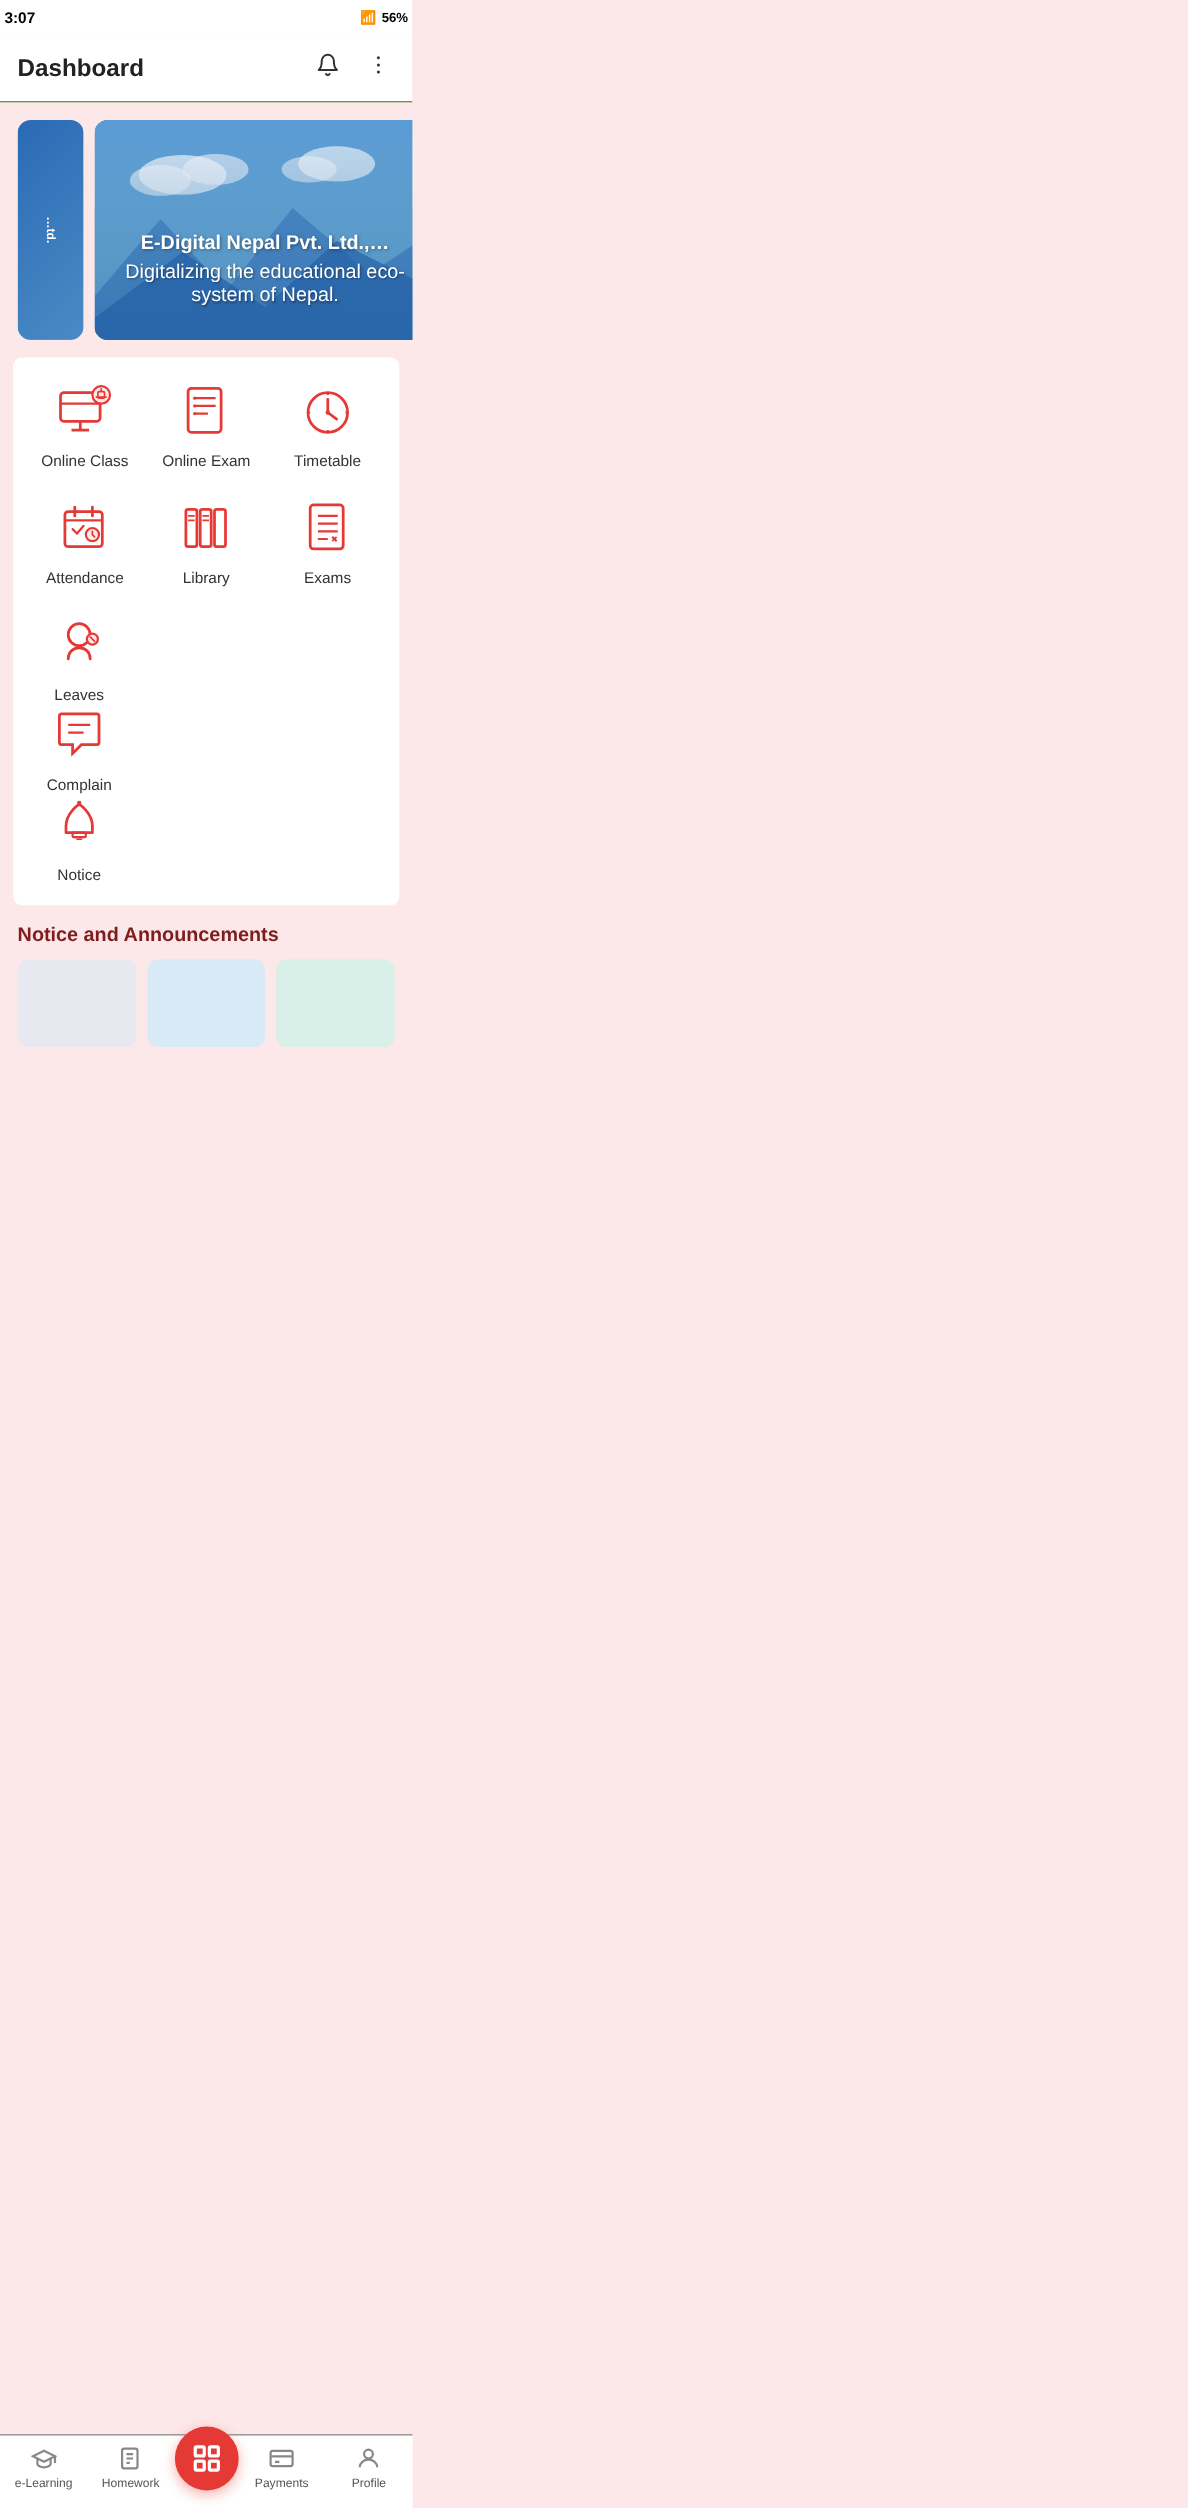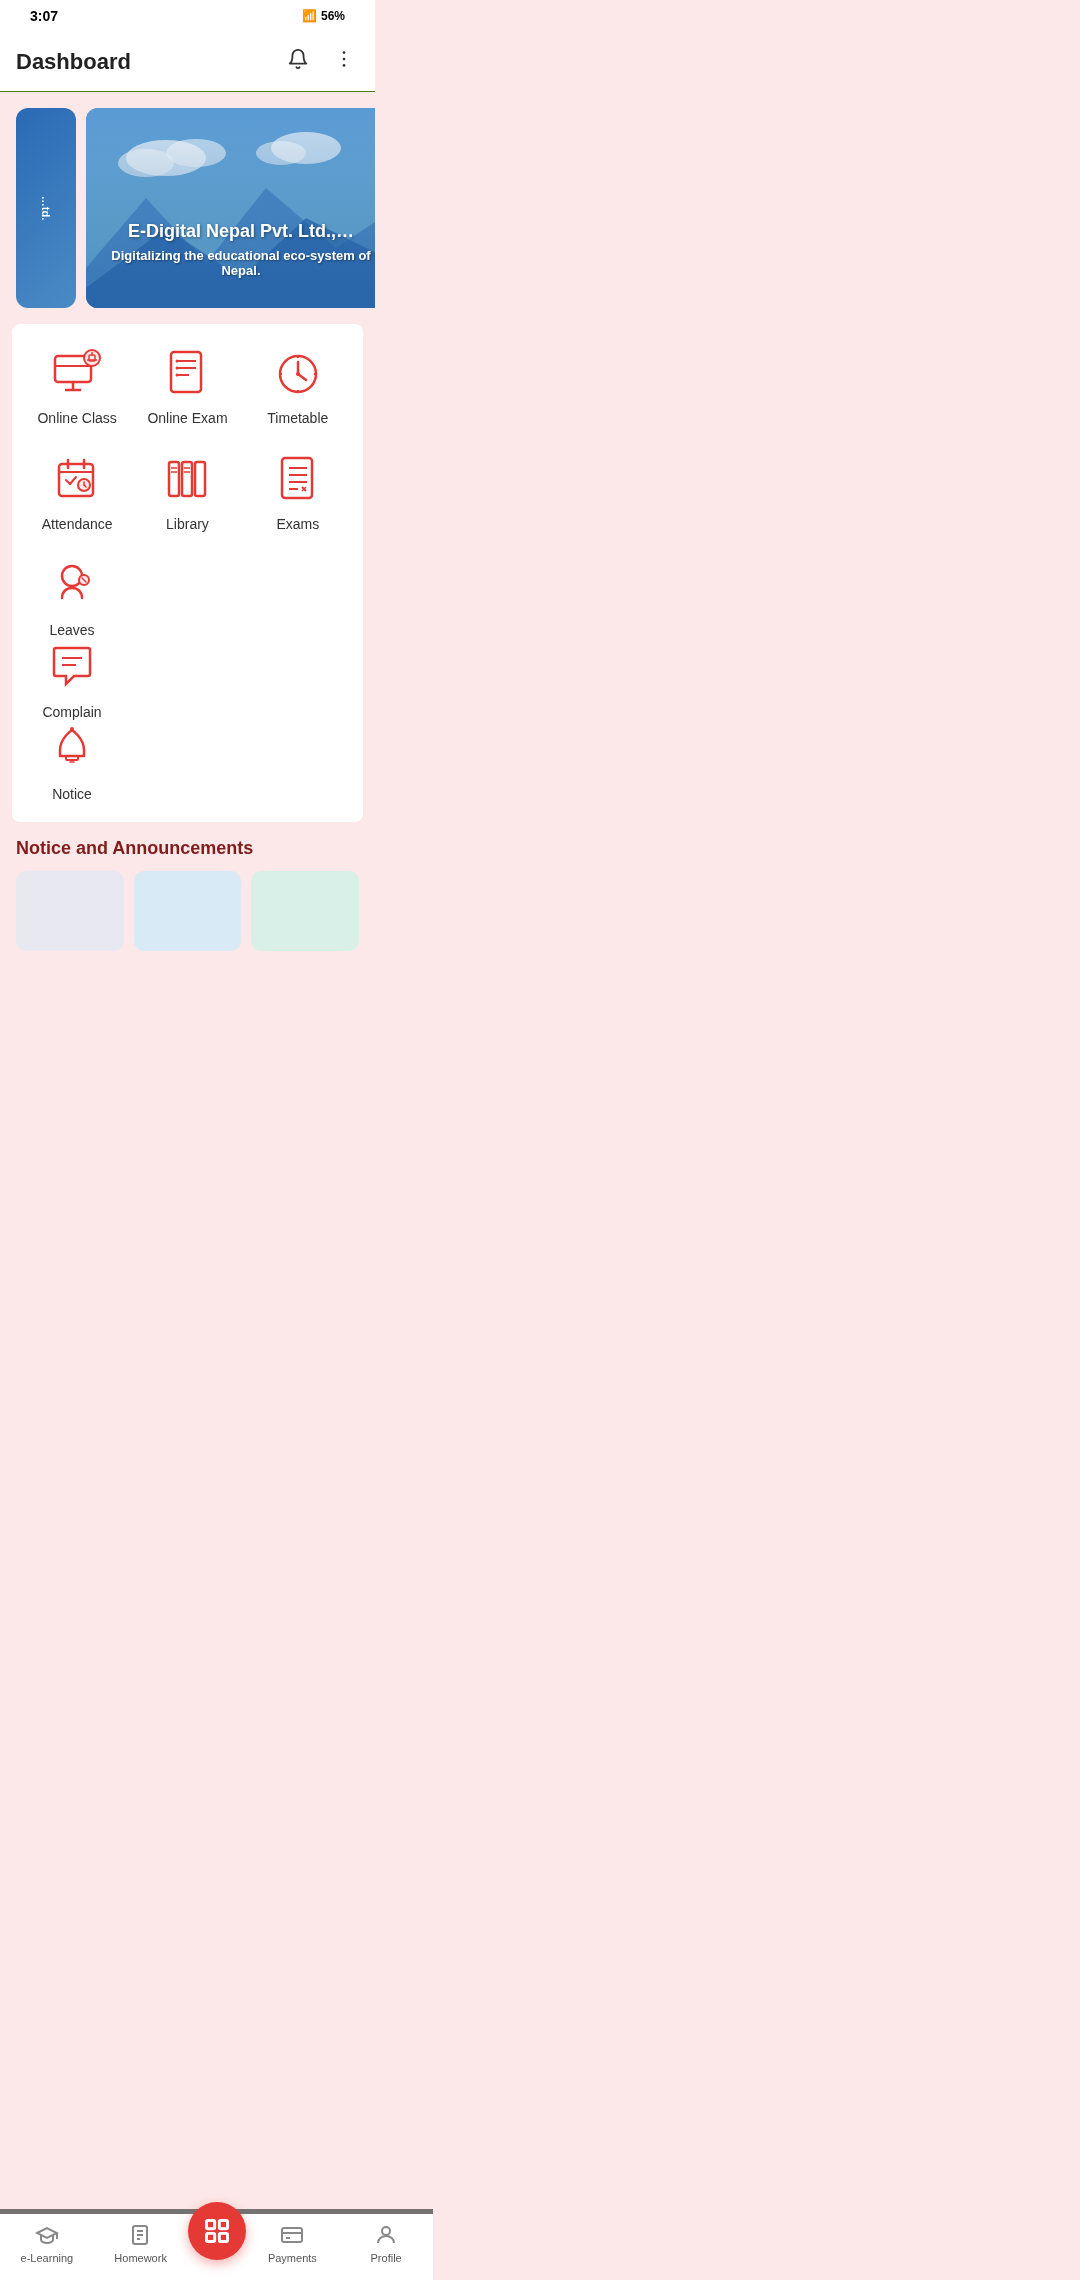--- a/index.html
+++ b/index.html
@@ -14,21 +14,21 @@
       width: 375px;
       min-height: 812px;
       background-color: #fce8e8;
       overflow-x: hidden;
       position: relative;
     }
 
     
     .status-bar {
       background: white;
-      padding: 8px 30px;
+      padding: 8px 4px;
       display: flex;
       justify-content: space-between;
       align-items: center;
       font-size: 13px;
       font-weight: 600;
     }
 
     .status-left {
       font-size: 14px;
       font-weight: 700;
@@ -128,22 +128,22 @@
     }
 
     .banner-title {
       font-size: 18px;
       font-weight: 700;
       margin-bottom: 6px;
       text-shadow: 1px 1px 3px rgba(0,0,0,0.4);
     }
 
     .banner-subtitle {
-      font-size: 13px;
-      font-weight: 700;
+      font-size: 18px;
+      font-weight: 400;
       text-shadow: 1px 1px 2px rgba(0,0,0,0.4);
     }
 
     .banner-card.side {
       min-width: 60px;
       height: 200px;
     }
 
     .banner-side-bg {
       width: 100%;
@@ -235,27 +235,27 @@
 
     .notice-card-1 { background: #e8e8f0; }
     .notice-card-2 { background: #d8eaf5; }
     .notice-card-3 { background: #d8f0e8; }
 
     
     .bottom-nav {
       position: fixed;
       bottom: 0;
       left: 0;
-      width: 433px;
+      width: 375px;
       background: white;
       display: flex;
       justify-content: space-around;
-      align-items: flex-start;
+      align-items: flex-end;
       padding: 8px 0 16px 0;
-      border-top: 5px solid #737373;
+      border-top: 1px solid #737373;
     }
 
     .nav-item {
       display: flex;
       flex-direction: column;
       align-items: center;
       gap: 4px;
       cursor: pointer;
       flex: 1;
     }

